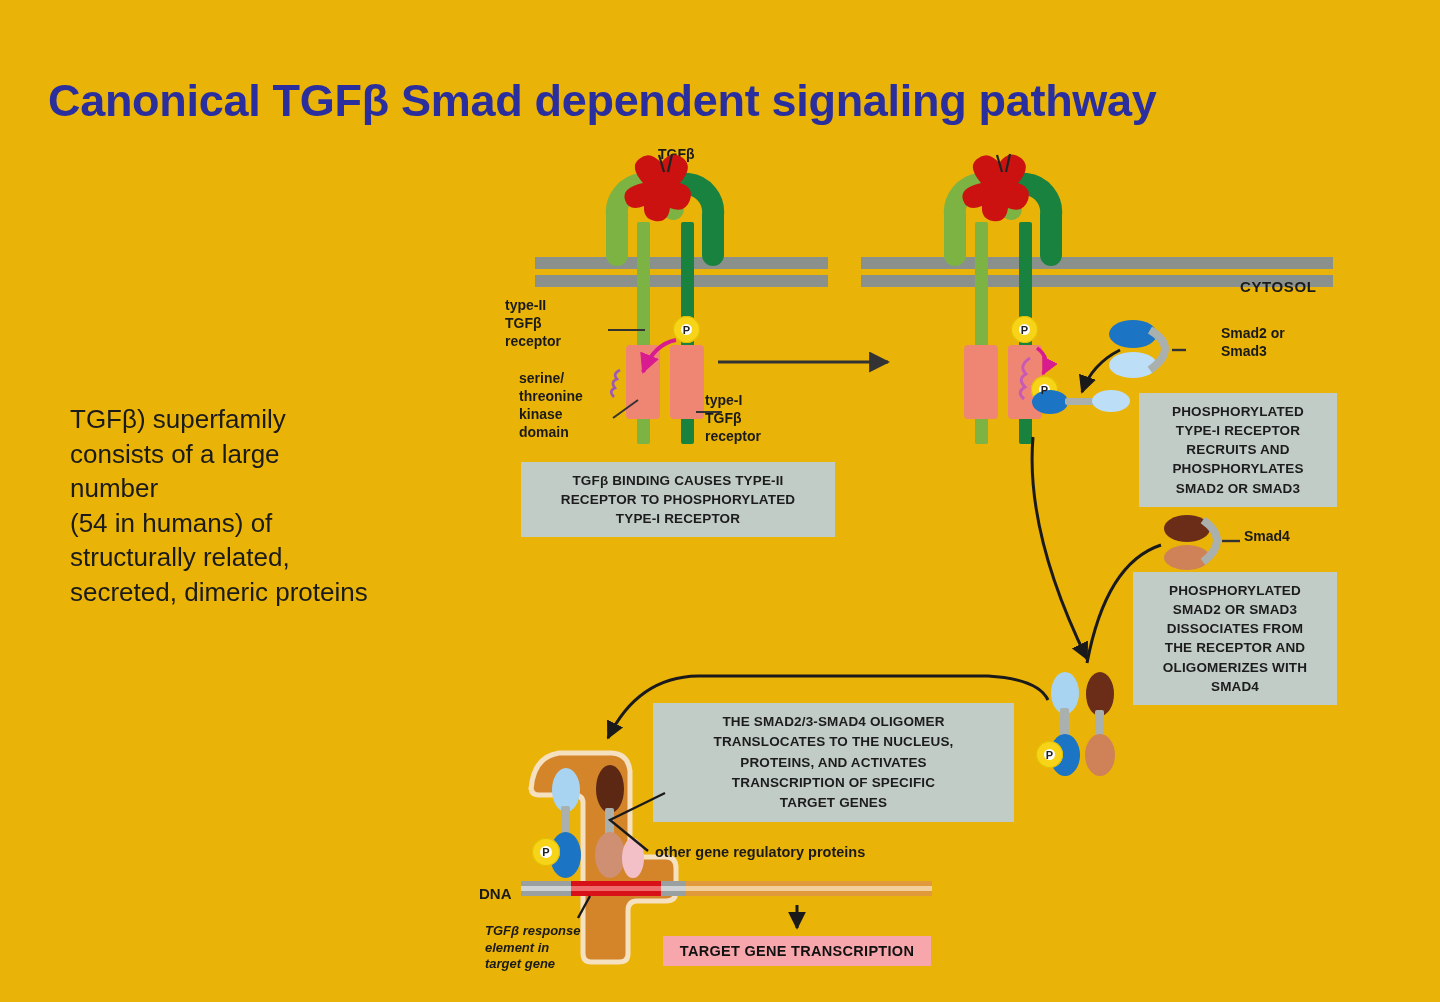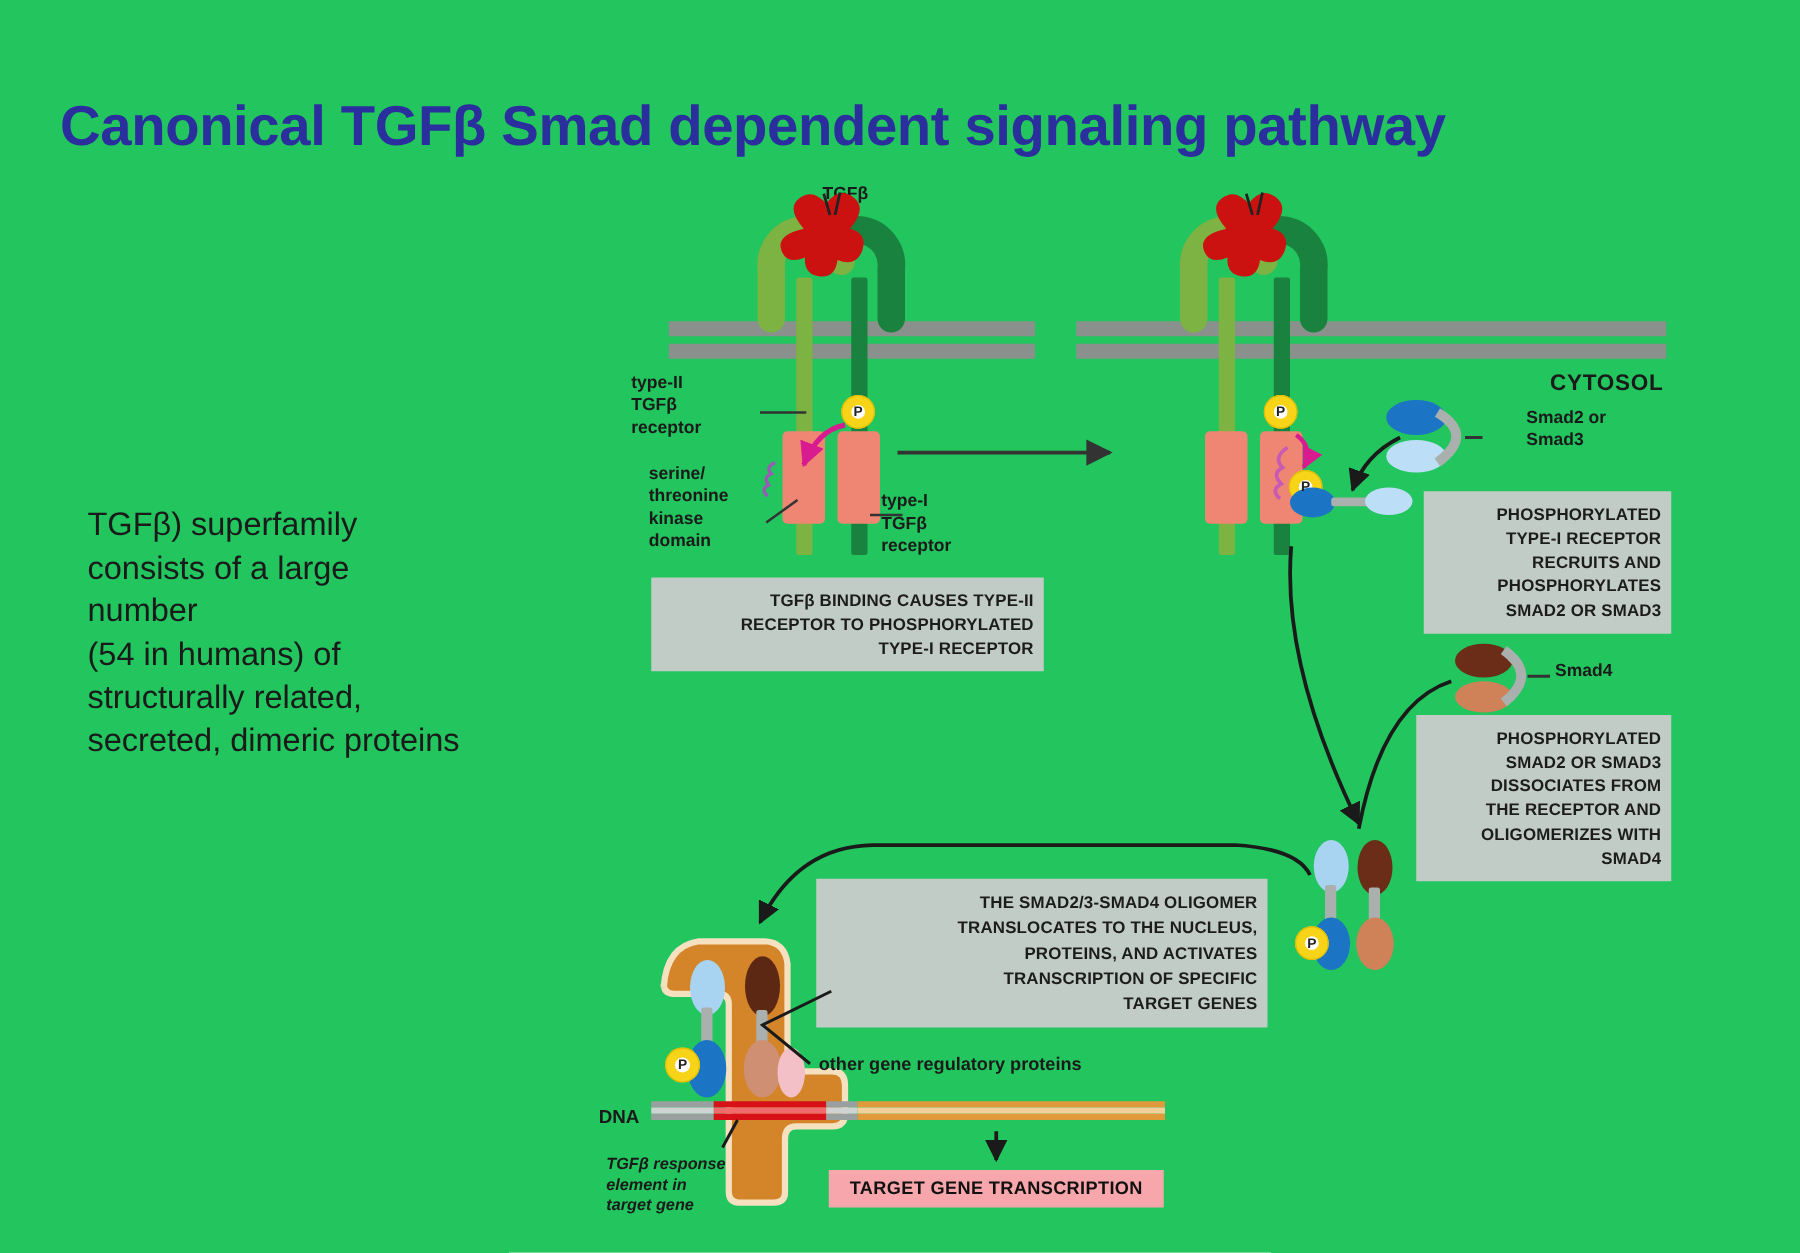--- a/index.html
+++ b/index.html
@@ -1,19 +1,19 @@
 <!DOCTYPE html>
 <html><head>
 <meta charset="utf-8">
 <style>
   html,body{margin:0;padding:0;background:#ffffff;}
   body{width:1440px;height:1002px;position:relative;overflow:hidden;
        font-family:"Liberation Sans", sans-serif;color:#000;}
 
-  #slide{position:absolute;inset:0;width:1440px;height:1002px;background:#22c55e;}
+  #slide{position:absolute;inset:0;width:1440px;height:1002px;background:#eab308;}
 
   
   .slide-title{
     position:absolute;left:48px;top:76px;width:1344px;
     font-size:45px;font-weight:bold;color:#2b2f9e;
     letter-spacing:-.3px;line-height:1.1;
   }
 
   
   .body-text{
@@ -32,21 +32,21 @@
   .kbox{position:absolute;border-radius:4px;background:#ef8673;}
 
   .pcircle{position:absolute;border-radius:50%;background:#f7d417;
            display:flex;align-items:center;justify-content:center;
            font-size:11px;font-weight:bold;color:#222;box-shadow:0 0 0 1px #e0bd00 inset;}
   .pcircle .hole{position:absolute;width:42%;height:42%;border-radius:50%;background:#fff;}
   .pcircle span{position:relative;z-index:2;}
 
   .caption{
     position:absolute;background:#c2ccc6;color:#1c1c1c;
-    font-size:13.5px;font-weight:bold;line-height:1.42;text-align:right;
+    font-size:13.5px;font-weight:bold;line-height:1.42;text-align:center;
     padding:9px 8px;letter-spacing:.15px;
   }
 
   .lbl{position:absolute;font-size:14px;font-weight:bold;color:#1a1a1a;line-height:1.28;}
   .lbl.small{font-size:13px;}
 
   .ellipse{position:absolute;border-radius:50%;}
   .stalk{position:absolute;background:#a9b0ae;border-radius:2px;}
 
   .dnaseg{position:absolute;height:16px;}
@@ -120,21 +120,21 @@
     </div>
   </div>
 
   <div>
 
     <div class="membrane" style="left:861px;top:257px;width:472px;">
       <div class="bar top"></div>
         <div class="bar bot"></div>
     </div>
 
-    <div class="lbl" style="left:1240px;top:295px;font-size:18px;letter-spacing:.6px;">CYTOSOL</div>
+    <div class="lbl" style="left:1240px;top:277px;font-size:15px;letter-spacing:.6px;">CYTOSOL</div>
 
     <div class="recv" style="left:975px;top:222px;width:13px;height:222px;background:#7cb342;border-radius:2px;"></div>
     <div class="recv" style="left:1019px;top:222px;width:13px;height:222px;background:#19823f;border-radius:2px;"></div>
 
     <div class="kbox" style="left:964px;top:345px;width:34px;height:74px;"></div>
     <div class="kbox" style="left:1008px;top:345px;width:34px;height:74px;"></div>
 
     <div class="pcircle" style="left:1011px;top:316px;width:27px;height:27px;">
       <div class="hole"></div>
         <span>P</span>

